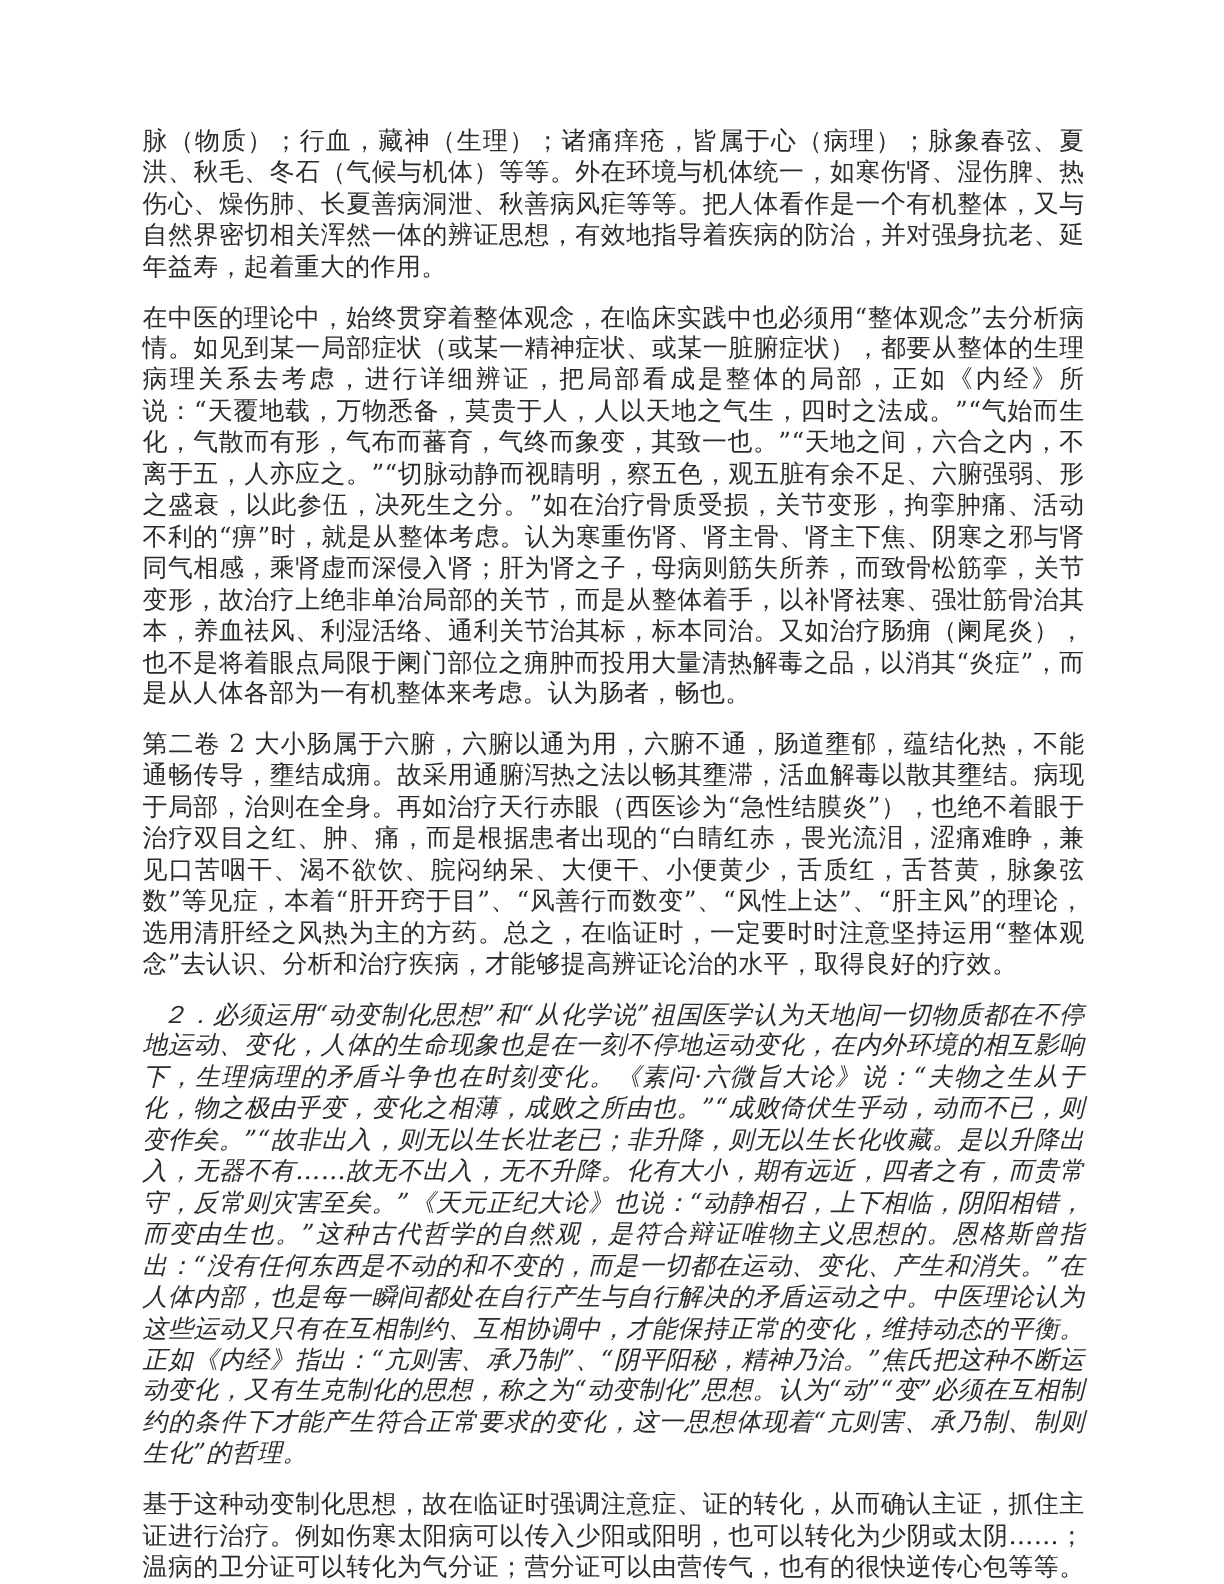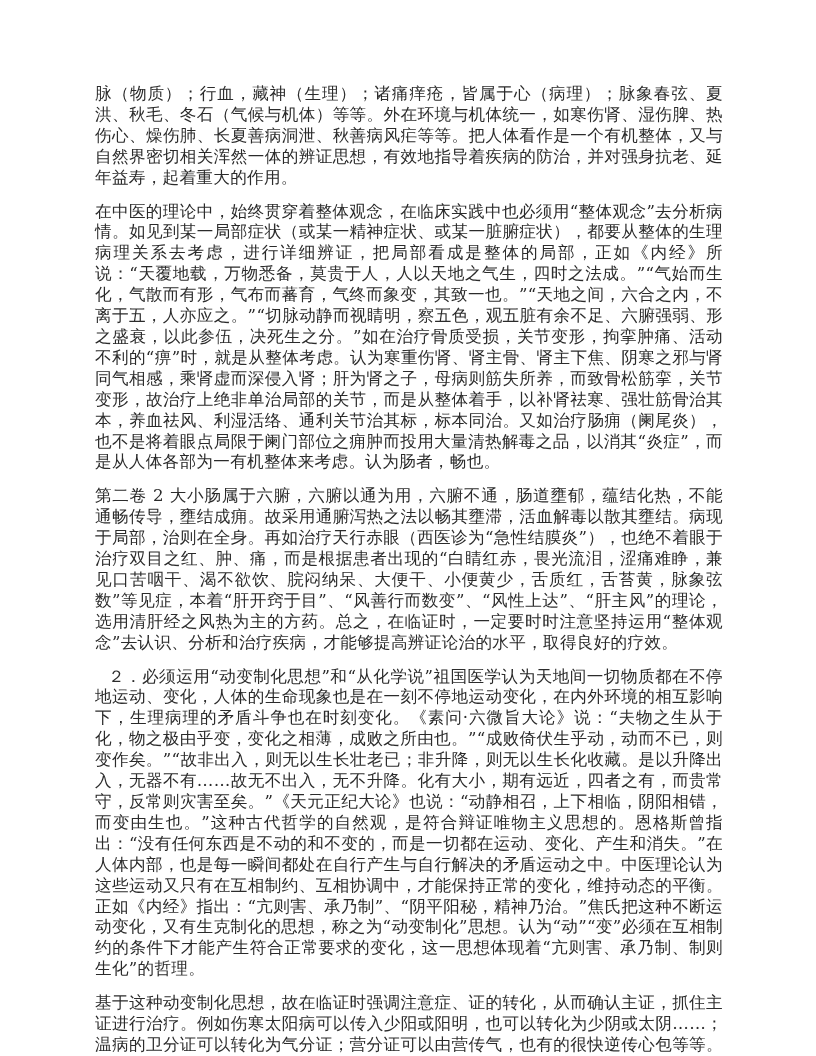--- a/index.html
+++ b/index.html
@@ -26,20 +26,21 @@
     text-align: justify;
     text-justify: inter-ideograph;
     letter-spacing: 0.3px;
   }
   .text-block p {
     margin: 0 0 13px 0;
     word-break: break-all;
   }
   .text-block p.indent {
     text-indent: 13px;
+    font-style: italic;
   }
   .text-block p:last-child {
     margin-bottom: 0;
   }
 </style>
 </head>
 <body>
 
 <div class="page">
   <div class="text-block">

